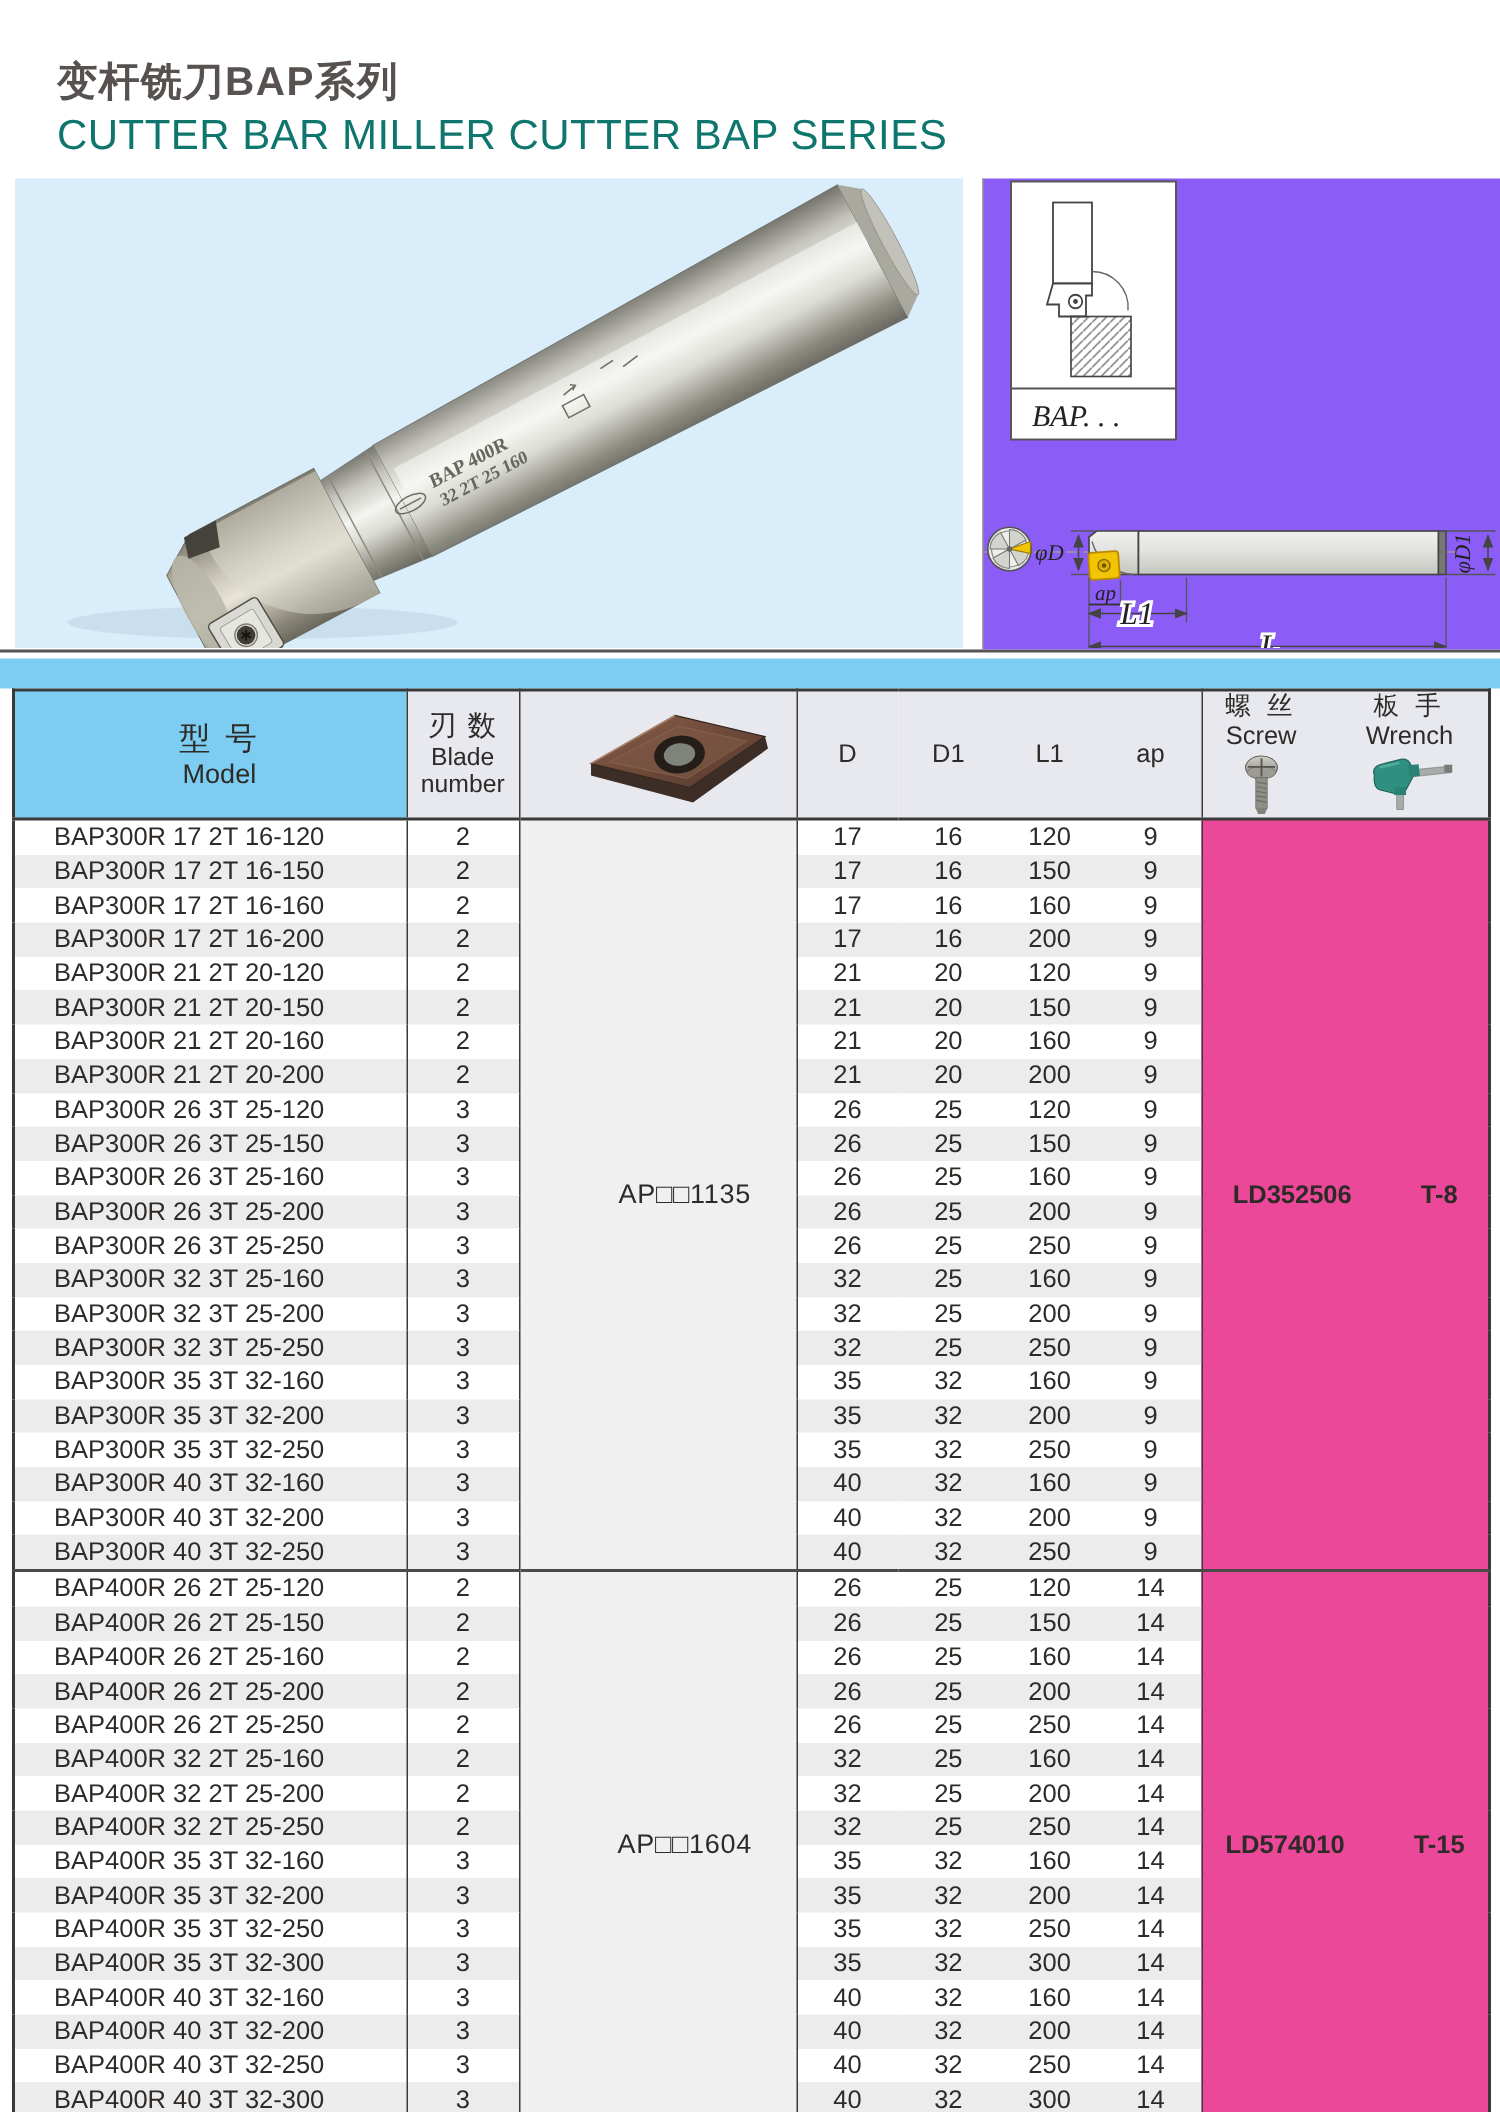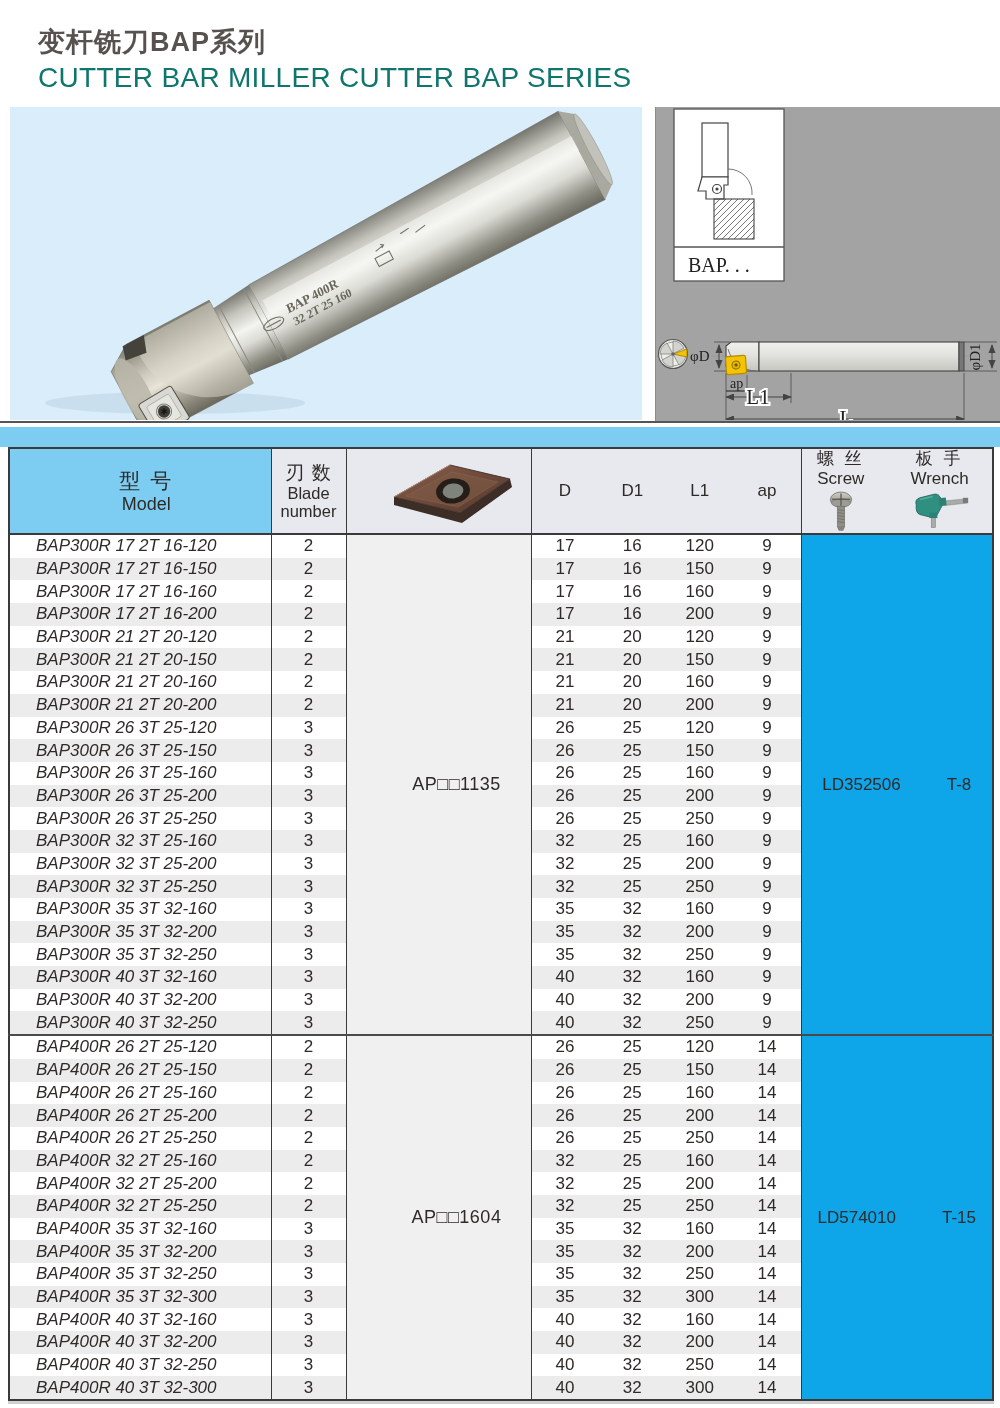--- a/index.html
+++ b/index.html
@@ -1,27 +1,27 @@
 <!DOCTYPE html>
 <html><head>
 <meta charset="utf-8">
 <style>
   html,body{margin:0;padding:0;}
   body{
     width:1000px;height:1408px;background:#ffffff;
     font-family:"Liberation Sans",sans-serif;color:#2e2a27;
     position:relative;overflow:hidden;
   }
-  .titles{padding:24px 0 0 38px;}
+  .titles{padding:24px 0 0 38px;margin-top:12px;}
   .page-title-zh{margin:0;font-size:27px;font-weight:bold;color:#575250;letter-spacing:1px;}
   .page-title-en{margin:2px 0 0 0;font-size:28px;font-weight:400;color:#0f766e;letter-spacing:.3px;}
 
   .figure-row{margin-top:13px;height:314px;border-bottom:2px solid #555;display:flex;align-items:stretch;}
   .photo-panel{margin-left:10px;width:632px;height:313px;background:#d9edfb;}
-  .right-panel{margin-left:13px;border-left:1px solid #8a8a8a;flex:1;background:#a3a3a3;}
+  .right-panel{margin-left:13px;border-left:1px solid #8a8a8a;flex:1;background:#8b5cf6;font-style:italic;}
   .spacer{height:4px;}
   .blue-bar{height:20px;background:#7ccdf1;}
 
   table.spec{border-collapse:collapse;margin-left:8px;width:984px;table-layout:fixed;
     border:2px solid #3a3a3a;box-shadow:0 3px 0 rgba(150,150,150,.45);}
   table.spec th{background:#e8e8ef;font-weight:normal;height:84px;vertical-align:middle;
     border-bottom:2.5px solid #3a3a3a;padding:0;}
   table.spec th.model-h{background:#7ccdf1;padding-left:12px;}
   .vr{border-right:1.5px solid #3a3a3a;}
   .vl{border-left:1.5px solid #3a3a3a;}
@@ -29,24 +29,24 @@
   .h-en{font-size:18px;line-height:1.2;}
   .h-zh-sm{font-size:19px;letter-spacing:1px;line-height:1.15;}
   .h-en-sm{font-size:16.5px;line-height:1.1;}
   .dims-h{font-size:17px;}
   .hw-wrap{display:flex;justify-content:center;gap:38px;align-items:center;}
   .hw-item{display:flex;flex-direction:column;align-items:center;line-height:1.15;}
   .hw-item .zh{font-size:17px;letter-spacing:3px;}
   .hw-item .en{font-size:17px;}
 
   table.spec tbody td{height:22.7px;padding:0;font-size:17px;text-align:center;vertical-align:middle;color:#2e2a27;}
-  table.spec tbody td.model{text-align:left;padding-left:26px;white-space:nowrap;font-style:italic;}
+  table.spec tbody td.model{text-align:left;padding-left:26px;white-space:nowrap;}
   table.spec tbody tr:nth-child(even) td{background:#ececec;}
   table.spec td.insert-cell{background:#f0f0f0;font-size:18px;letter-spacing:.5px;padding-left:36px;}
-  table.spec td.screw-cell{background:#0ea5e9;font-size:17px;}
+  table.spec td.screw-cell{background:#ec4899;font-size:17px;font-weight:bold;}
   table.spec tr.sec-start td{border-top:2px solid #4a4a4a;}
   .screw-flex{display:flex;justify-content:center;gap:46px;}
 
   svg text{font-family:"Liberation Serif",serif;}
   svg .sansTxt{font-family:"Liberation Sans",sans-serif;}
   .halo{paint-order:stroke;stroke:#fff;stroke-width:4px;}
 </style>
 </head>
 <body>
 

